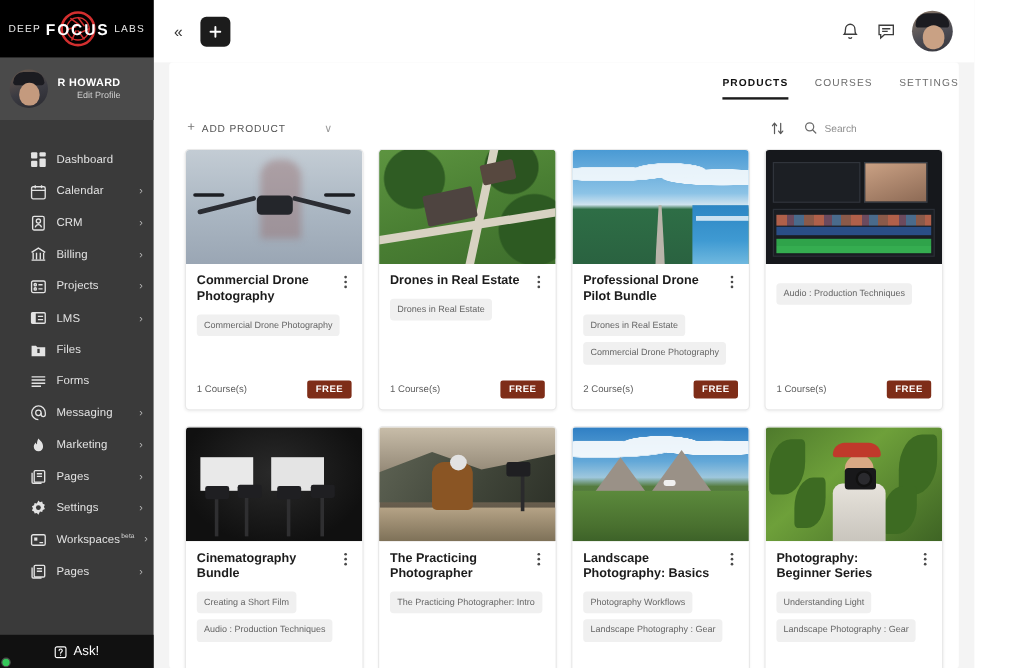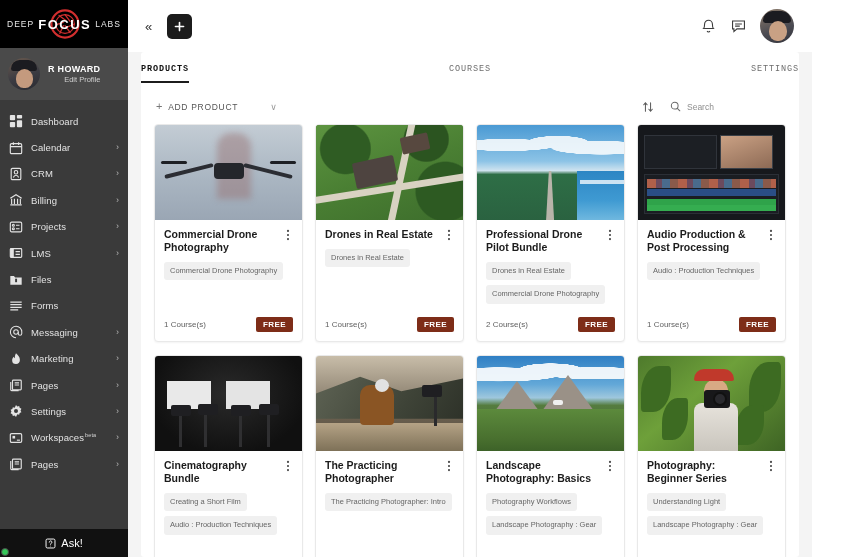--- a/index.html
+++ b/index.html
@@ -53,21 +53,21 @@
   }
   .status-dot {
     position: absolute; left: 1px; bottom: 1px;
     width: 8px; height: 8px; border-radius: 50%;
     background: #35c759; border: 1px solid #4a4a4a; z-index: 3;
   }
   .profile-txt { display: flex; flex-direction: column; gap: 1px; min-width: 0; text-align: right; }
   .profile-name { color: #fff; font-size: 9px; font-weight: 700; letter-spacing: .3px; white-space: nowrap; }
   .profile-sub { color: #cfcfcf; font-size: 7.5px; white-space: nowrap; }
 
-  .nav { flex: 1 1 auto; padding-top: 8px; overflow: hidden; }
+  .nav { flex: 1 1 auto; padding-top: 20px; overflow: hidden; margin-left: 16px; }
   .nav-item {
     display: flex; align-items: center; gap: 8px;
     height: 26.4px; padding: 0 9px; cursor: pointer;
     position: relative;
   }
   .nav-ico { width: 14px; height: 14px; flex: 0 0 14px; display: flex; align-items: center; justify-content: center; }
   .nav-ico svg { width: 14px; height: 14px; display: block; }
   .nav-label { color: #e3e3e3; font-size: 9.5px; white-space: nowrap; letter-spacing: .1px; }
   .nav-beta { color: #d6d6d6; font-size: 5.5px; vertical-align: super; margin-left: 1px; }
   .nav-chev { margin-left: auto; color: #b5b5b5; font-size: 9px; line-height: 1; }
@@ -107,21 +107,21 @@
   }
   .avatar-lg .cap { position: absolute; top: 2px; left: 3px; width: 28px; height: 12px; background: #1b1b20; border-radius: 12px 12px 3px 3px; }
   .avatar-lg .face { position: absolute; top: 12px; left: 9px; width: 18px; height: 20px; background: #c9a184; border-radius: 50% 50% 45% 45%; }
 
   .content-card {
     margin: 0 13px 0 13px; background: #fff; flex: 1 1 auto;
     border-radius: 3px; display: flex; flex-direction: column;
     overflow: hidden; min-height: 0;
   }
 
-  .tabs { display: flex; justify-content: space-between; gap: 22px; padding-top: 12px; flex: 0 0 auto; font-family: Liberation Mono, monospace; }
+  .tabs { display: flex; justify-content: flex-end; gap: 22px; padding-top: 12px; flex: 0 0 auto; }
   .tab {
     font-size: 8.5px; letter-spacing: .9px; color: #6d6d6d;
     padding-bottom: 7px; cursor: pointer; border-bottom: 2px solid transparent;
   }
   .tab.active { color: #111; font-weight: 700; border-bottom-color: #1c1c1c; }
 
   .toolbar {
     display: flex; align-items: center; padding: 14px 20px 8px 13px;
     flex: 0 0 auto;
   }
@@ -619,30 +619,20 @@
                   <div class="panel"></div>
                   <div class="prev"></div>
                   <div class="tl"></div>
                   <div class="clips"></div>
                   <div class="blue"></div>
                   <div class="green1"></div>
                   <div class="green2"></div>
                 </div>
             </div>
             <div class="card-body">
-              <div class="card-head">
-                <div class="card-title">Audio Production &amp; Post Processing</div>
-                <span class="kebab">
-                  <svg viewBox="0 0 4 14" fill="#4a4a4a">
-                      <circle cx="2" cy="2.2" r="1.3"></circle>
-                      <circle cx="2" cy="7" r="1.3"></circle>
-                      <circle cx="2" cy="11.8" r="1.3"></circle>
-                    </svg>
-                </span>
-              </div>
               <div class="tags">
                 <span class="tag">Audio : Production Techniques</span>
               </div>
             </div>
             <div class="card-foot">
               <span class="course-count">1 Course(s)</span>
               <span class="free-badge">FREE</span>
             </div>
           </div>
 

